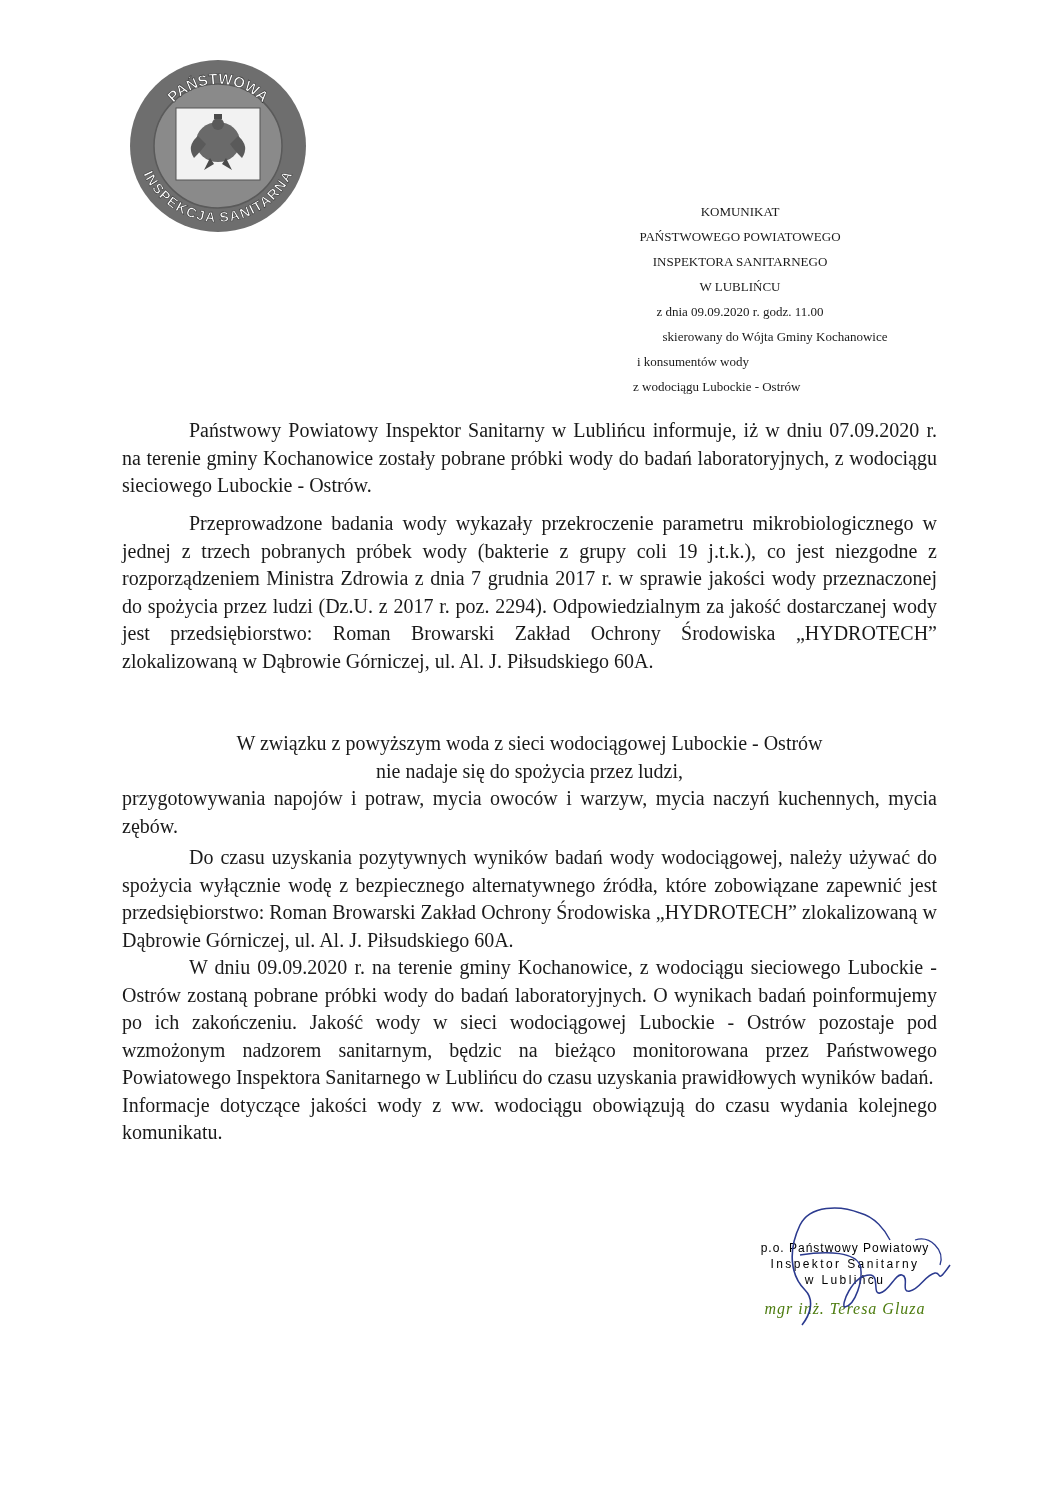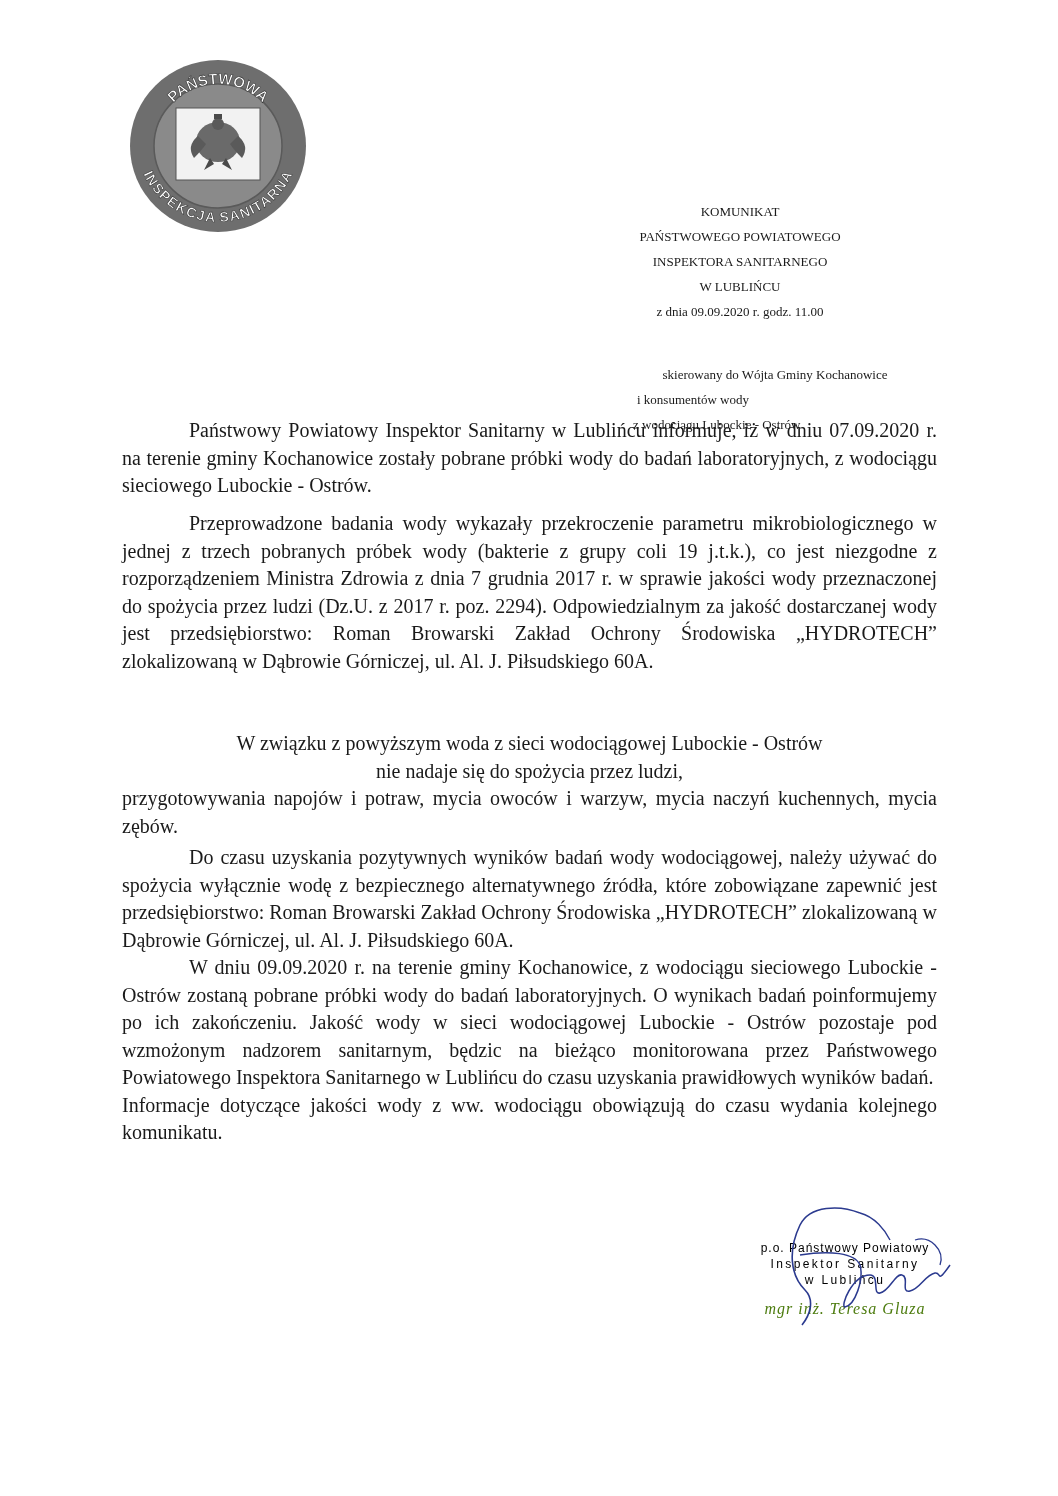--- a/index.html
+++ b/index.html
@@ -7,21 +7,21 @@
          font-family: "Liberation Serif", serif; color: #1a1a1a; }
   .page { position: absolute; left: 0; top: 0; width: 1058px; height: 1496px; background: #fff; }
 
   
   .logo { position: absolute; left: 128px; top: 58px; width: 180px; height: 176px; }
 
   
   .header { position: absolute; left: 540px; top: 199px; width: 400px;
             font-size: 13px; line-height: 25px; text-align: center; }
   .header div { white-space: nowrap; }
-  .h-line-6 { margin-left: 10px; margin-right: -60px; text-align: center; margin-top: 38px; }
+  .h-line-6 { margin-left: 10px; margin-right: -60px; text-align: center; }
   .h-line-7 { text-align: left; padding-left: 97px; }
   .h-line-8 { text-align: left; padding-left: 93px; }
 
   
   .body { position: absolute; left: 122px; width: 815px; font-size: 20px; line-height: 27.5px; }
   .para { text-align: justify; text-align-last: left; margin: 0; }
   .indent { text-indent: 67px; }
   .p1 { top: 417px; }
   .p2 { top: 510px; }
   .warning { top: 730px; }

